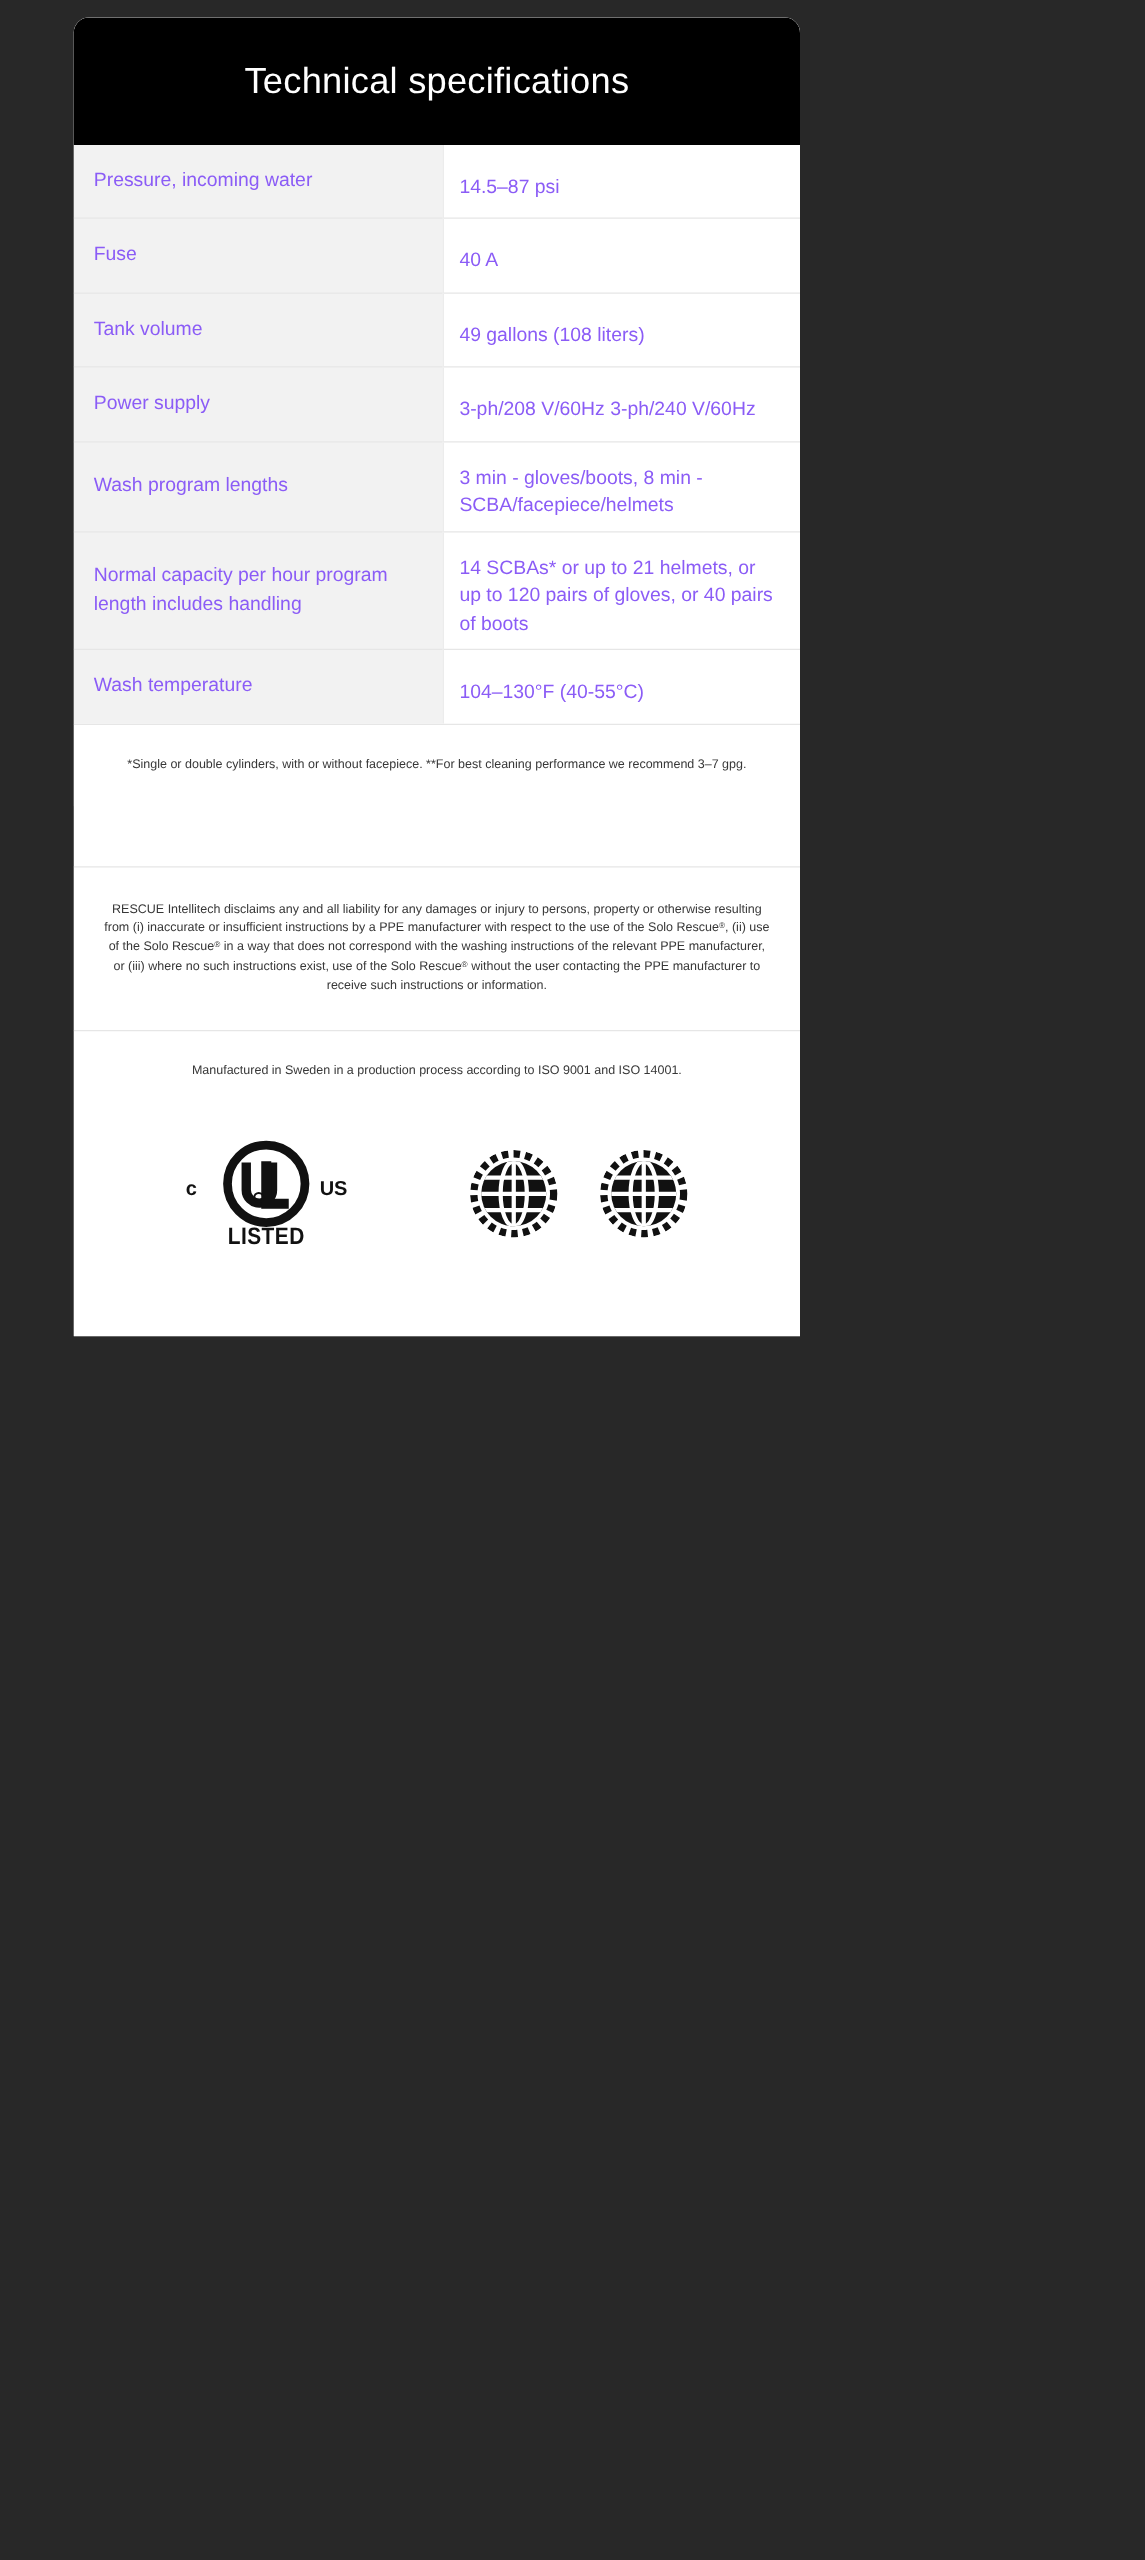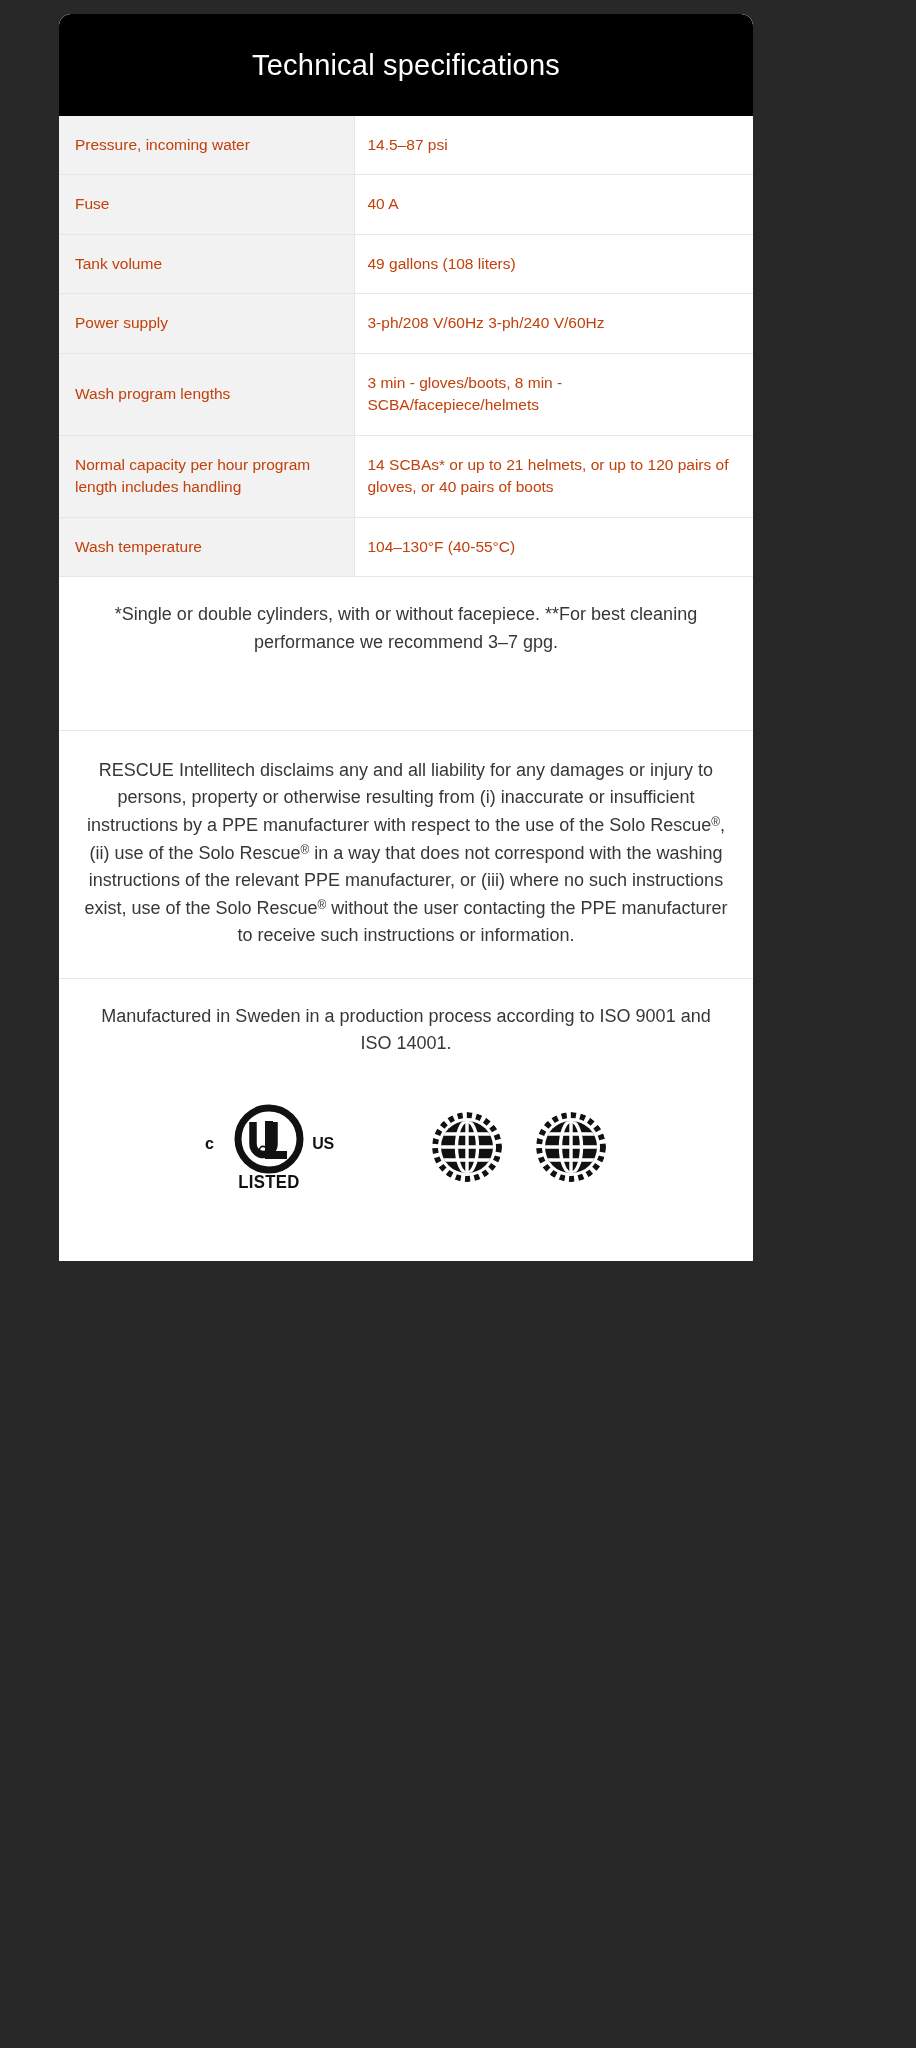--- a/index.html
+++ b/index.html
@@ -19,21 +19,21 @@
     width: 916px;
     min-height: 2048px;
     background: #282828;
   }
 
   
   .spec-card {
     position: absolute;
     left: 59px;
     top: 14px;
-    width: 694px;
+    width: 581px;
     background: #ffffff;
     border-radius: 12px 12px 0 0;
     overflow: hidden;
   }
 
   
   .card-header {
     background: #000000;
     height: 102px;
     display: flex;
@@ -57,41 +57,41 @@
     border-collapse: collapse;
     table-layout: fixed;
   }
   .spec-table tr { border-top: 1px solid #e6e6e6; }
   .spec-table tr:first-child { border-top: none; }
 
   .spec-table td {
     vertical-align: middle;
     font-size: 15.5px;
     line-height: 1.45;
-    color: #c2410c;
+    color: #8b5cf6;
     font-weight: 400;
   }
   .spec-key {
     width: 295px;
     background: #f2f2f2;
     padding: 18px 22px 18px 16px;
     border-right: 1px solid #e6e6e6;
   }
   .spec-val {
     background: #ffffff;
-    padding: 18px 16px 18px 13px;
+    padding: 18px 16px 8px 13px;
   }
 
   
   .note-block {
     border-top: 1px solid #e6e6e6;
     background: #ffffff;
     padding: 22px 30px 24px 30px;
     text-align: center;
-    font-size: 18px;
+    font-size: 10px;
     line-height: 1.52;
     color: #373737;
   }
   .note-block.footnote { padding: 24px 32px 26px 32px; }
   .note-block.disclaimer {
     padding: 26px 24px 28px 24px;
     line-height: 1.53;
     margin-top: 48px;
   }
   .note-block.origin { padding: 24px 28px 18px 28px; }

